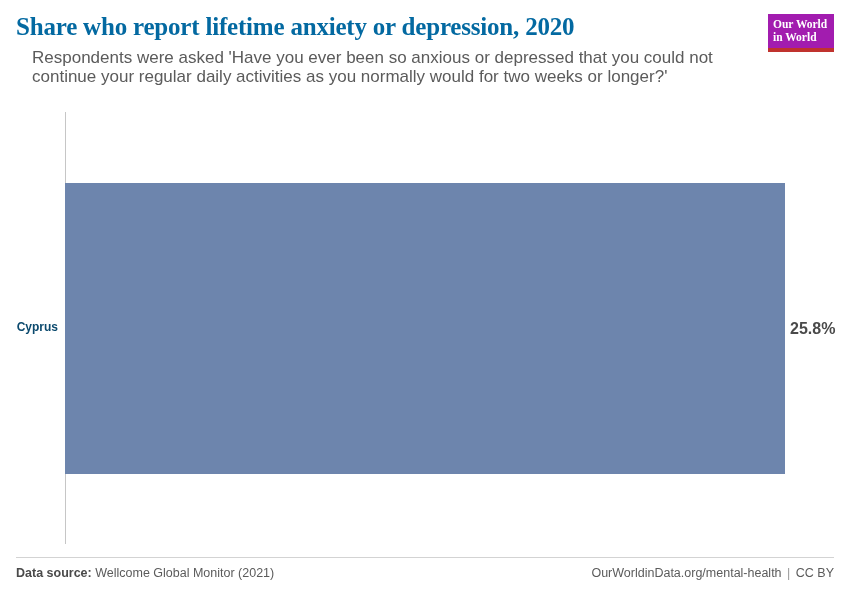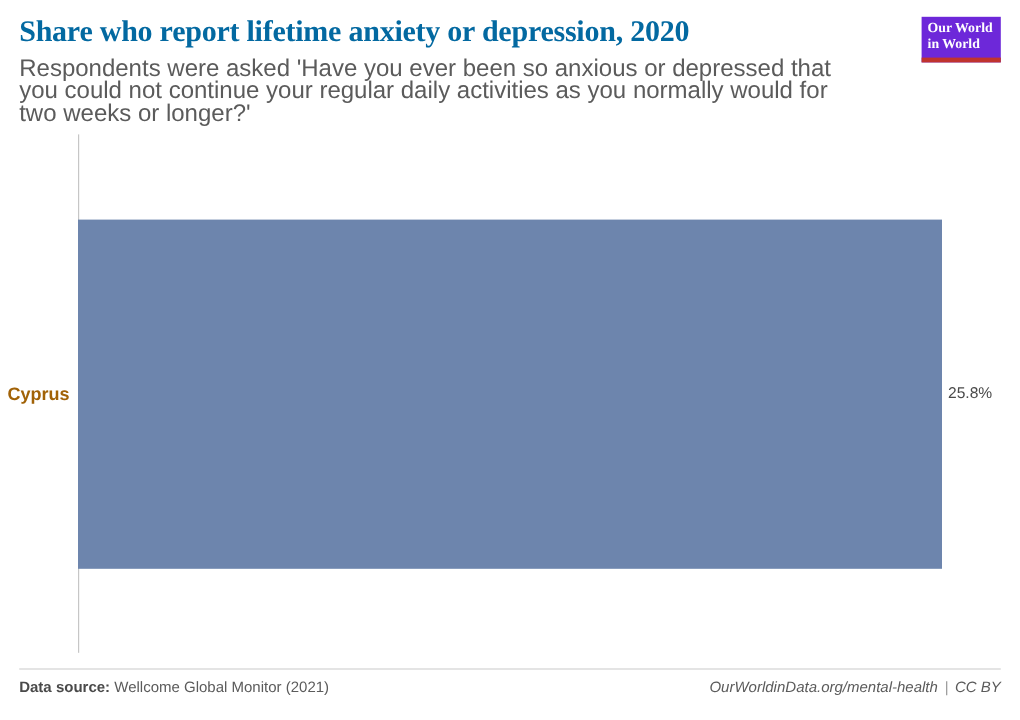--- a/index.html
+++ b/index.html
@@ -31,35 +31,35 @@
   .chart-title {
     font-family: "Liberation Serif", serif;
     font-size: 25px;
     font-weight: bold;
     color: #0369a1;
     margin: 0;
     letter-spacing: -0.2px;
     line-height: 30px;
   }
   .chart-subtitle {
-    font-size: 20px;
+    font-size: 17px;
     color: #5b5b5b;
-    margin: 6px 0 0 0;
+    margin: 6px 0 0 16px;
     line-height: 19px;
     max-width: 690px;
   }
 
   
   .owid-logo {
     position: absolute;
     right: 16px;
     top: 14px;
     width: 66px;
     height: 38px;
-    background: #6d28d9;
+    background: #a21caf;
     color: #ffffff;
     font-family: "Liberation Serif", serif;
     font-weight: bold;
     font-size: 11.5px;
     line-height: 12.5px;
     box-sizing: border-box;
     padding: 4px 5px 0 5px;
     border-bottom: 4px solid #c0332e;
   }
 
@@ -83,33 +83,34 @@
     position: absolute;
     left: 65px;
     top: 75px;
     height: 291px;
     background: #6d85ad;
   }
   .bar-label {
     position: absolute;
     right: 792px;
     top: 212px;
-    font-size: 15px;
+    font-size: 12px;
     font-weight: bold;
-    color: #a16207;
+    color: #0c4a6e;
     text-align: center;
     white-space: nowrap;
   }
   .bar-value {
     position: absolute;
     left: 790px;
     top: 212px;
-    font-size: 13px;
+    font-size: 16px;
     color: #4a4a4a;
     white-space: nowrap;
+    font-weight: bold;
   }
 
   
   .footer-rule {
     position: absolute;
     left: 16px;
     right: 16px;
     bottom: 42px;
     height: 1px;
     background: #d3d3d3;
@@ -133,21 +134,20 @@
   .footer-left .lbl {
     font-weight: bold;
     color: #4a4a4a;
   }
   .footer-right {
     position: absolute;
     right: 0;
     top: 0;
     white-space: nowrap;
     color: #5b5b5b;
-    font-style: italic;
   }
   .footer-right .sep {
     color: #9a9a9a;
     padding: 0 2px;
   }
 </style>
 </head>
 <body>
 
 <div class="page">

